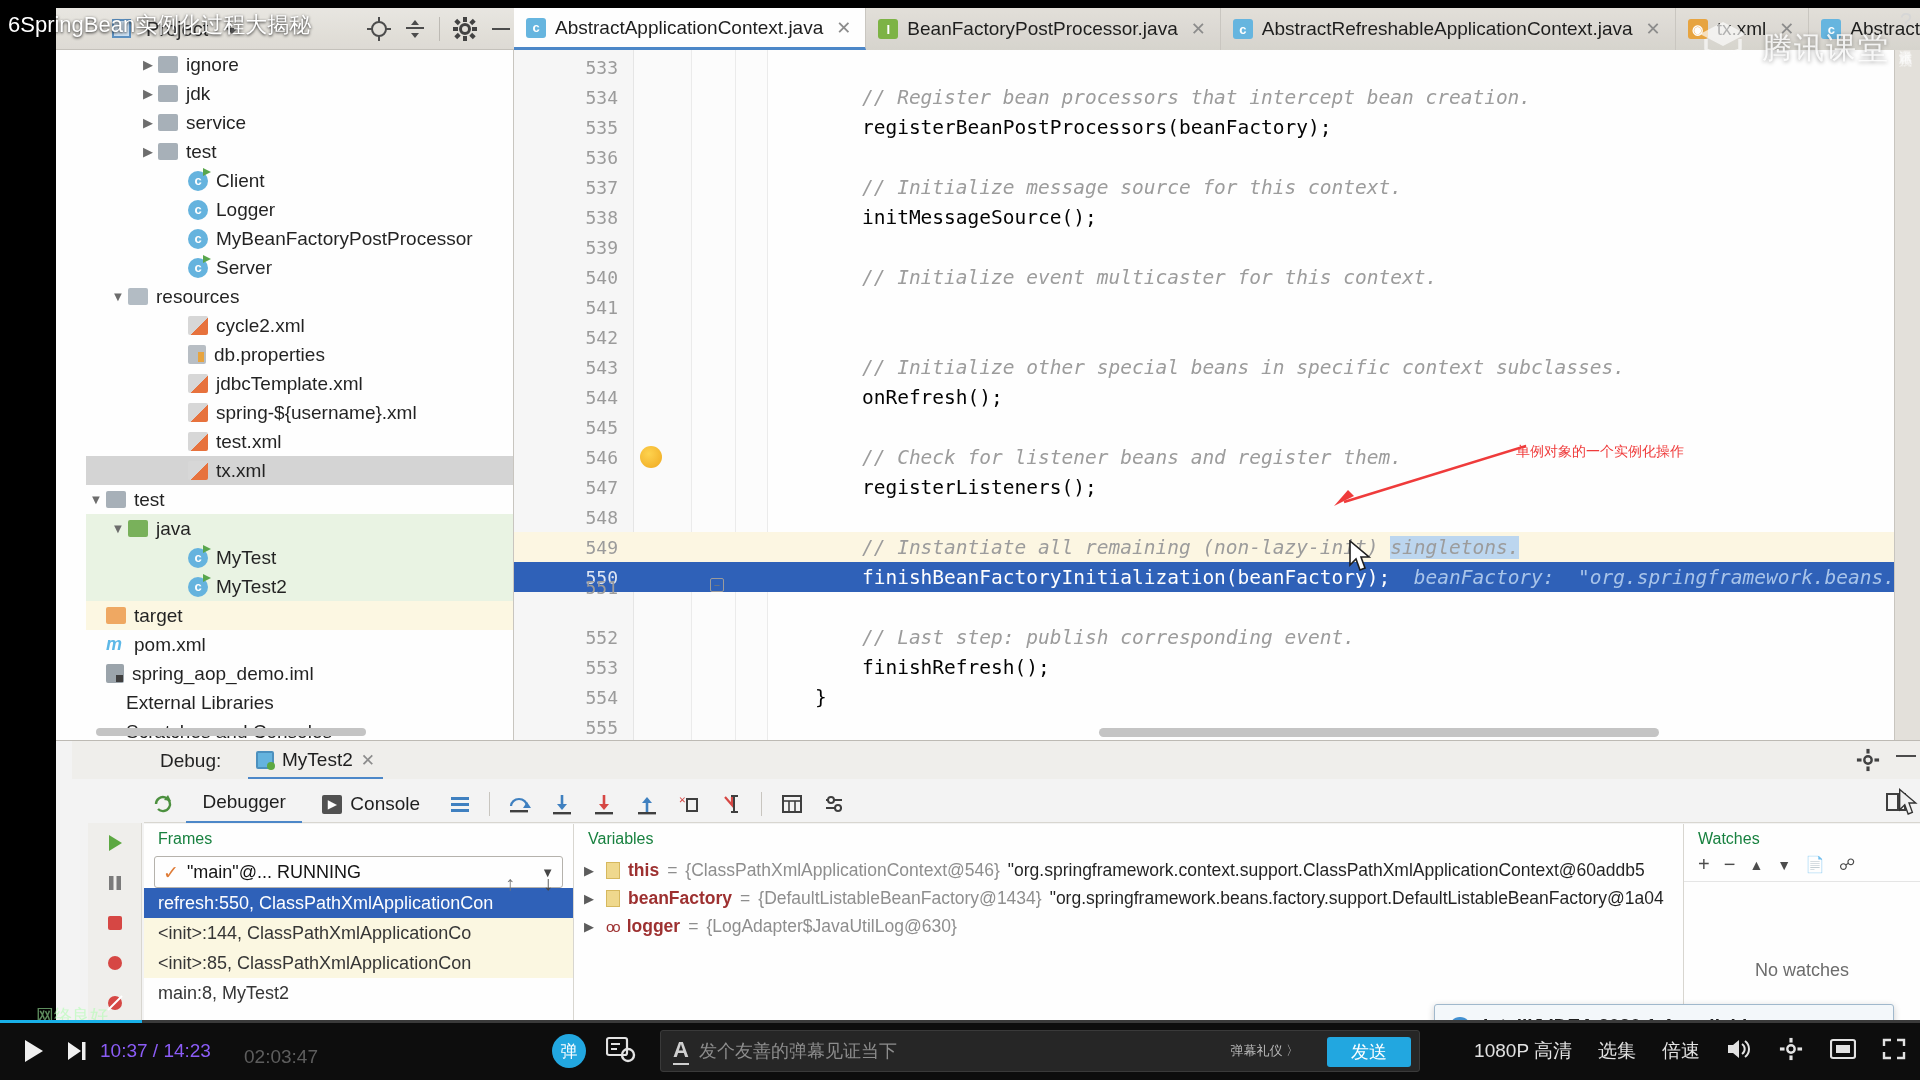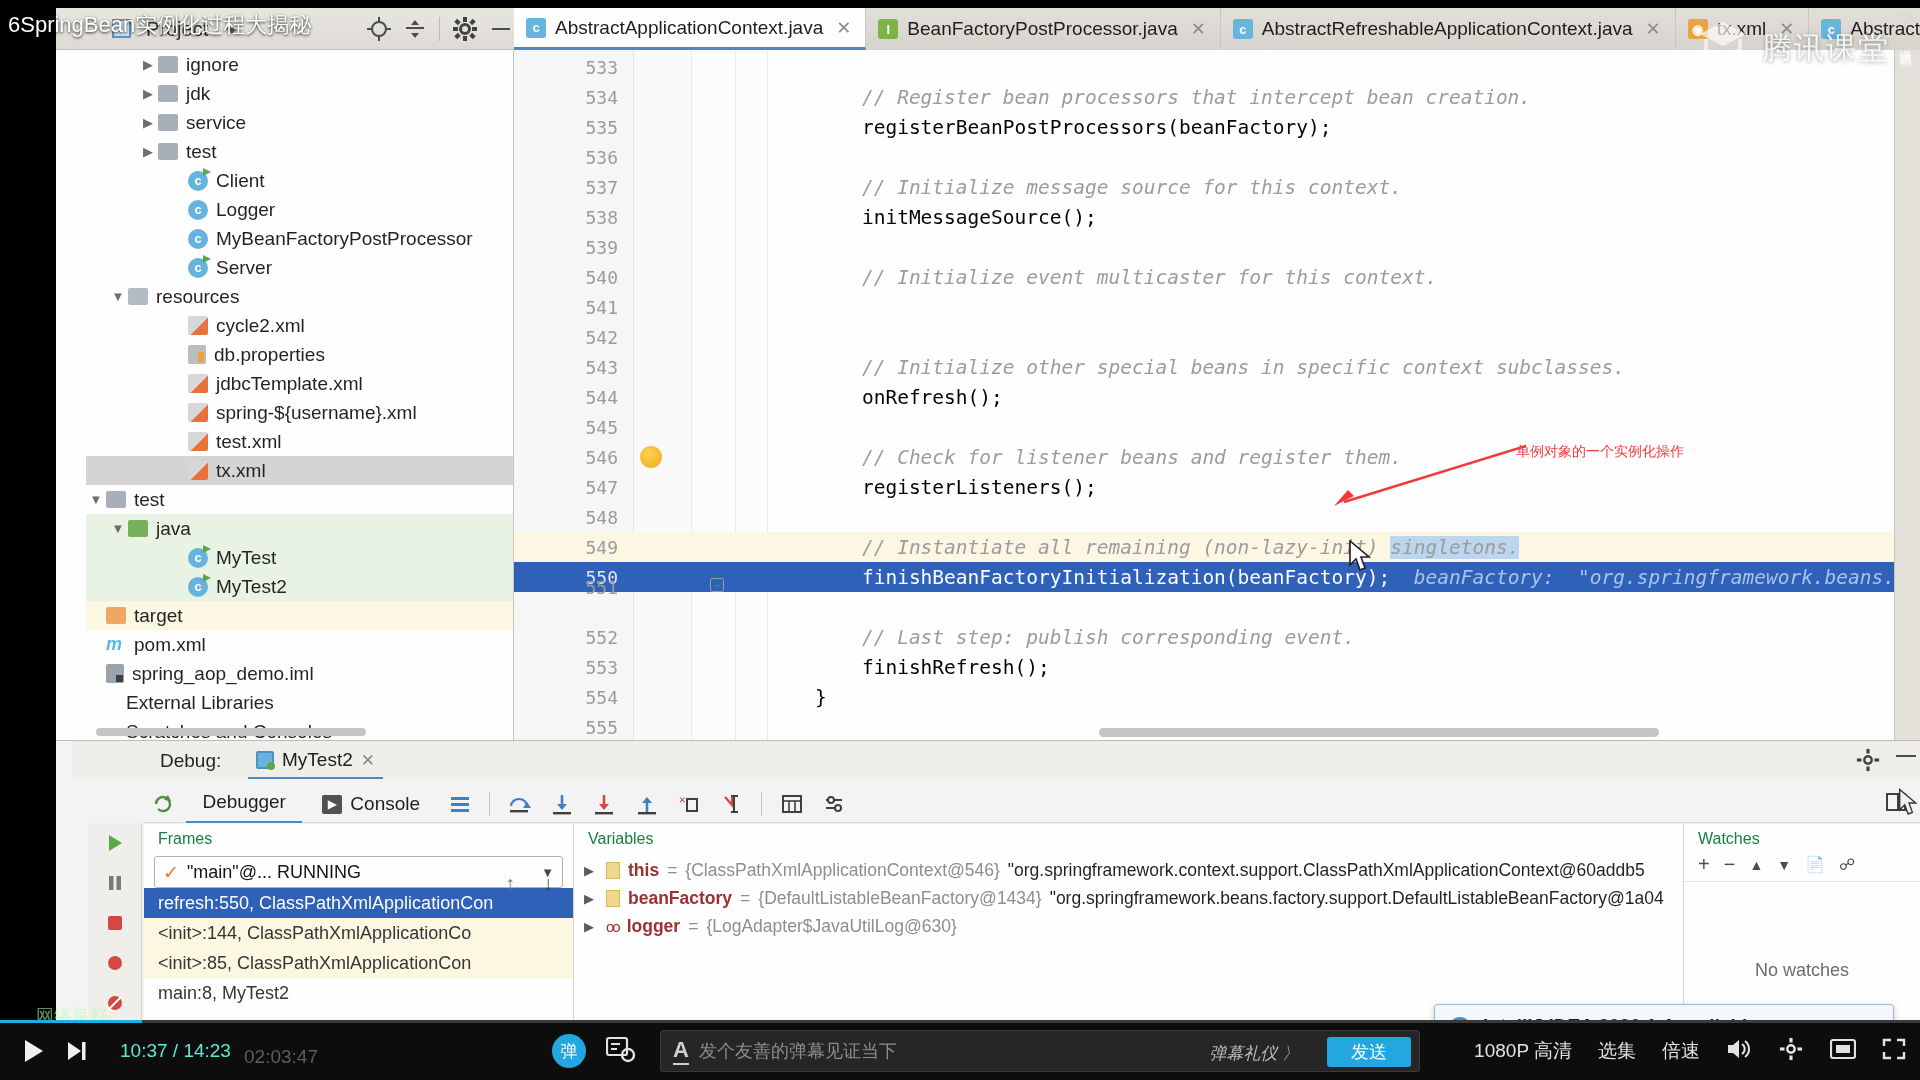--- a/index.html
+++ b/index.html
@@ -343,27 +343,27 @@
   
   .player {
     position:absolute;left:0;bottom:0;width:1920px;height:58px;background:#0d0d0d;z-index:70;
     display:flex;align-items:center;
   }
   .progress {
     position:absolute;left:0;top:-2px;width:1920px;height:3px;background:#3a3a3a;
   }
   .progress .done { position:absolute;left:0;top:0;height:3px;width:142px;background:#18b0e8; }
   .p-btn { color:#e8e8e8; display:flex;align-items:center;justify-content:center; }
-  .p-time { color:#5eead4;font-size:19px;margin-left:30px;white-space:nowrap; }
+  .p-time { color:#8b5cf6;font-size:19px;margin-left:10px;white-space:nowrap; }
   .danmu-box {
     position:absolute;left:660px;top:8px;width:760px;height:42px;background:#262626;border:1px solid #3a3a3a;border-radius:3px;
     display:flex;align-items:center;
   }
   .danmu-ph { color:#8d8d8d;font-size:18px;margin-left:10px; }
-  .danmu-rule { color:#b9b9b9;font-size:17px;position:absolute;right:120px;top:11px;white-space:nowrap;font-style:italic; }
+  .danmu-rule { color:#b9b9b9;font-size:13px;position:absolute;right:120px;top:11px;white-space:nowrap; }
   .send-btn {
     position:absolute;right:8px;top:6px;width:84px;height:30px;background:#22a7e0;color:#fff;
     display:flex;align-items:center;justify-content:center;font-size:18px;border-radius:3px;
   }
   .p-right { position:absolute;right:14px;top:0;height:58px;display:flex;align-items:center;gap:26px;color:#e2e2e2;font-size:19px; }
   .circ-btn { width:34px;height:34px;border-radius:50%;background:#22a7e0;color:#fff;display:flex;align-items:center;justify-content:center;font-size:17px; }
   .danmu-overlay {
     position:absolute;left:0;bottom:52px;z-index:59;color:rgba(170,255,170,.55);font-size:18px;white-space:nowrap;
   }
   .time-ghost { position:absolute;left:244px;bottom:12px;z-index:71;color:rgba(190,190,190,.45);font-size:19px; }

